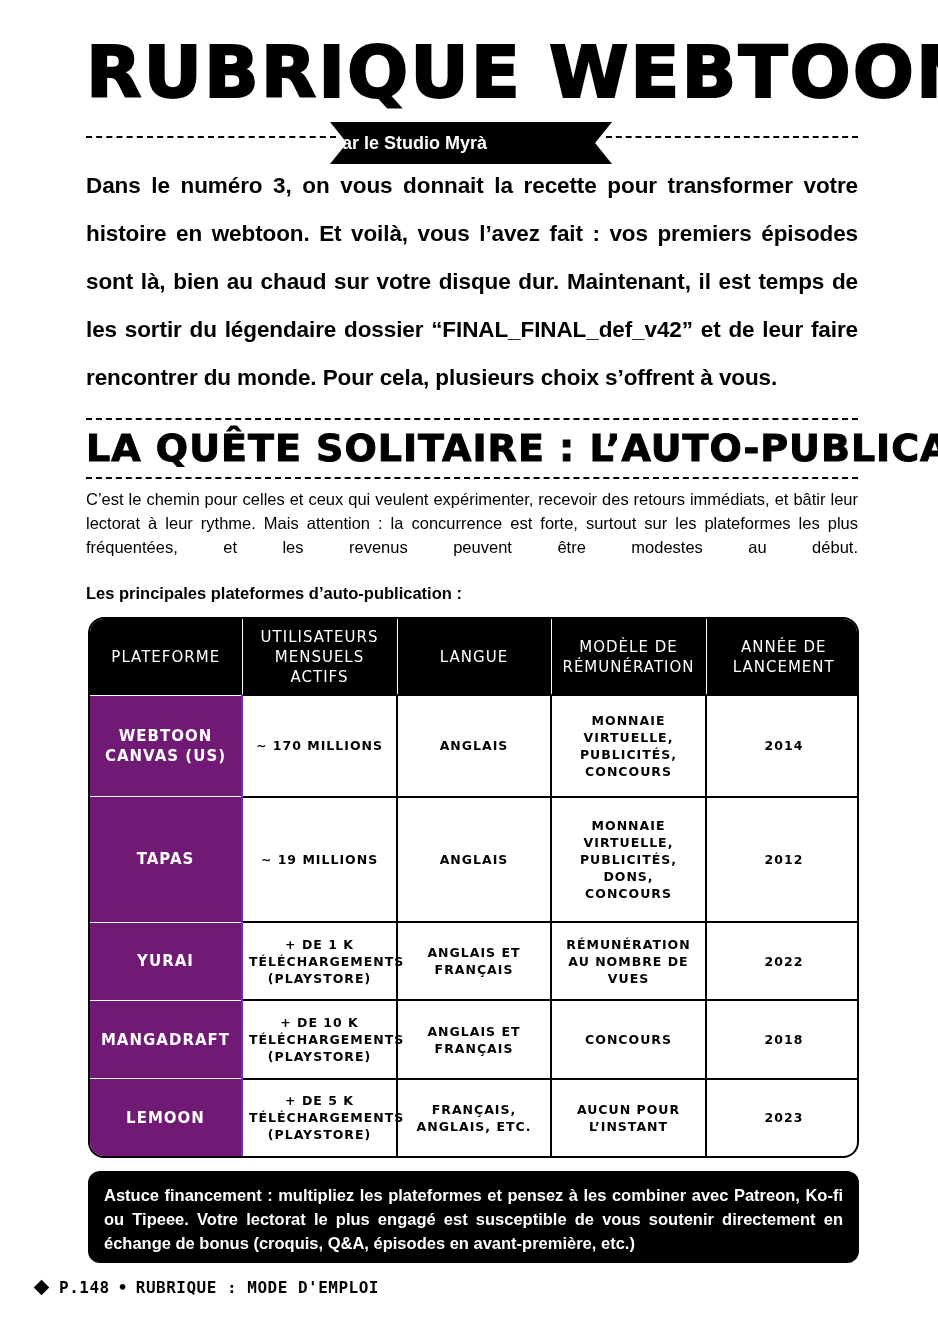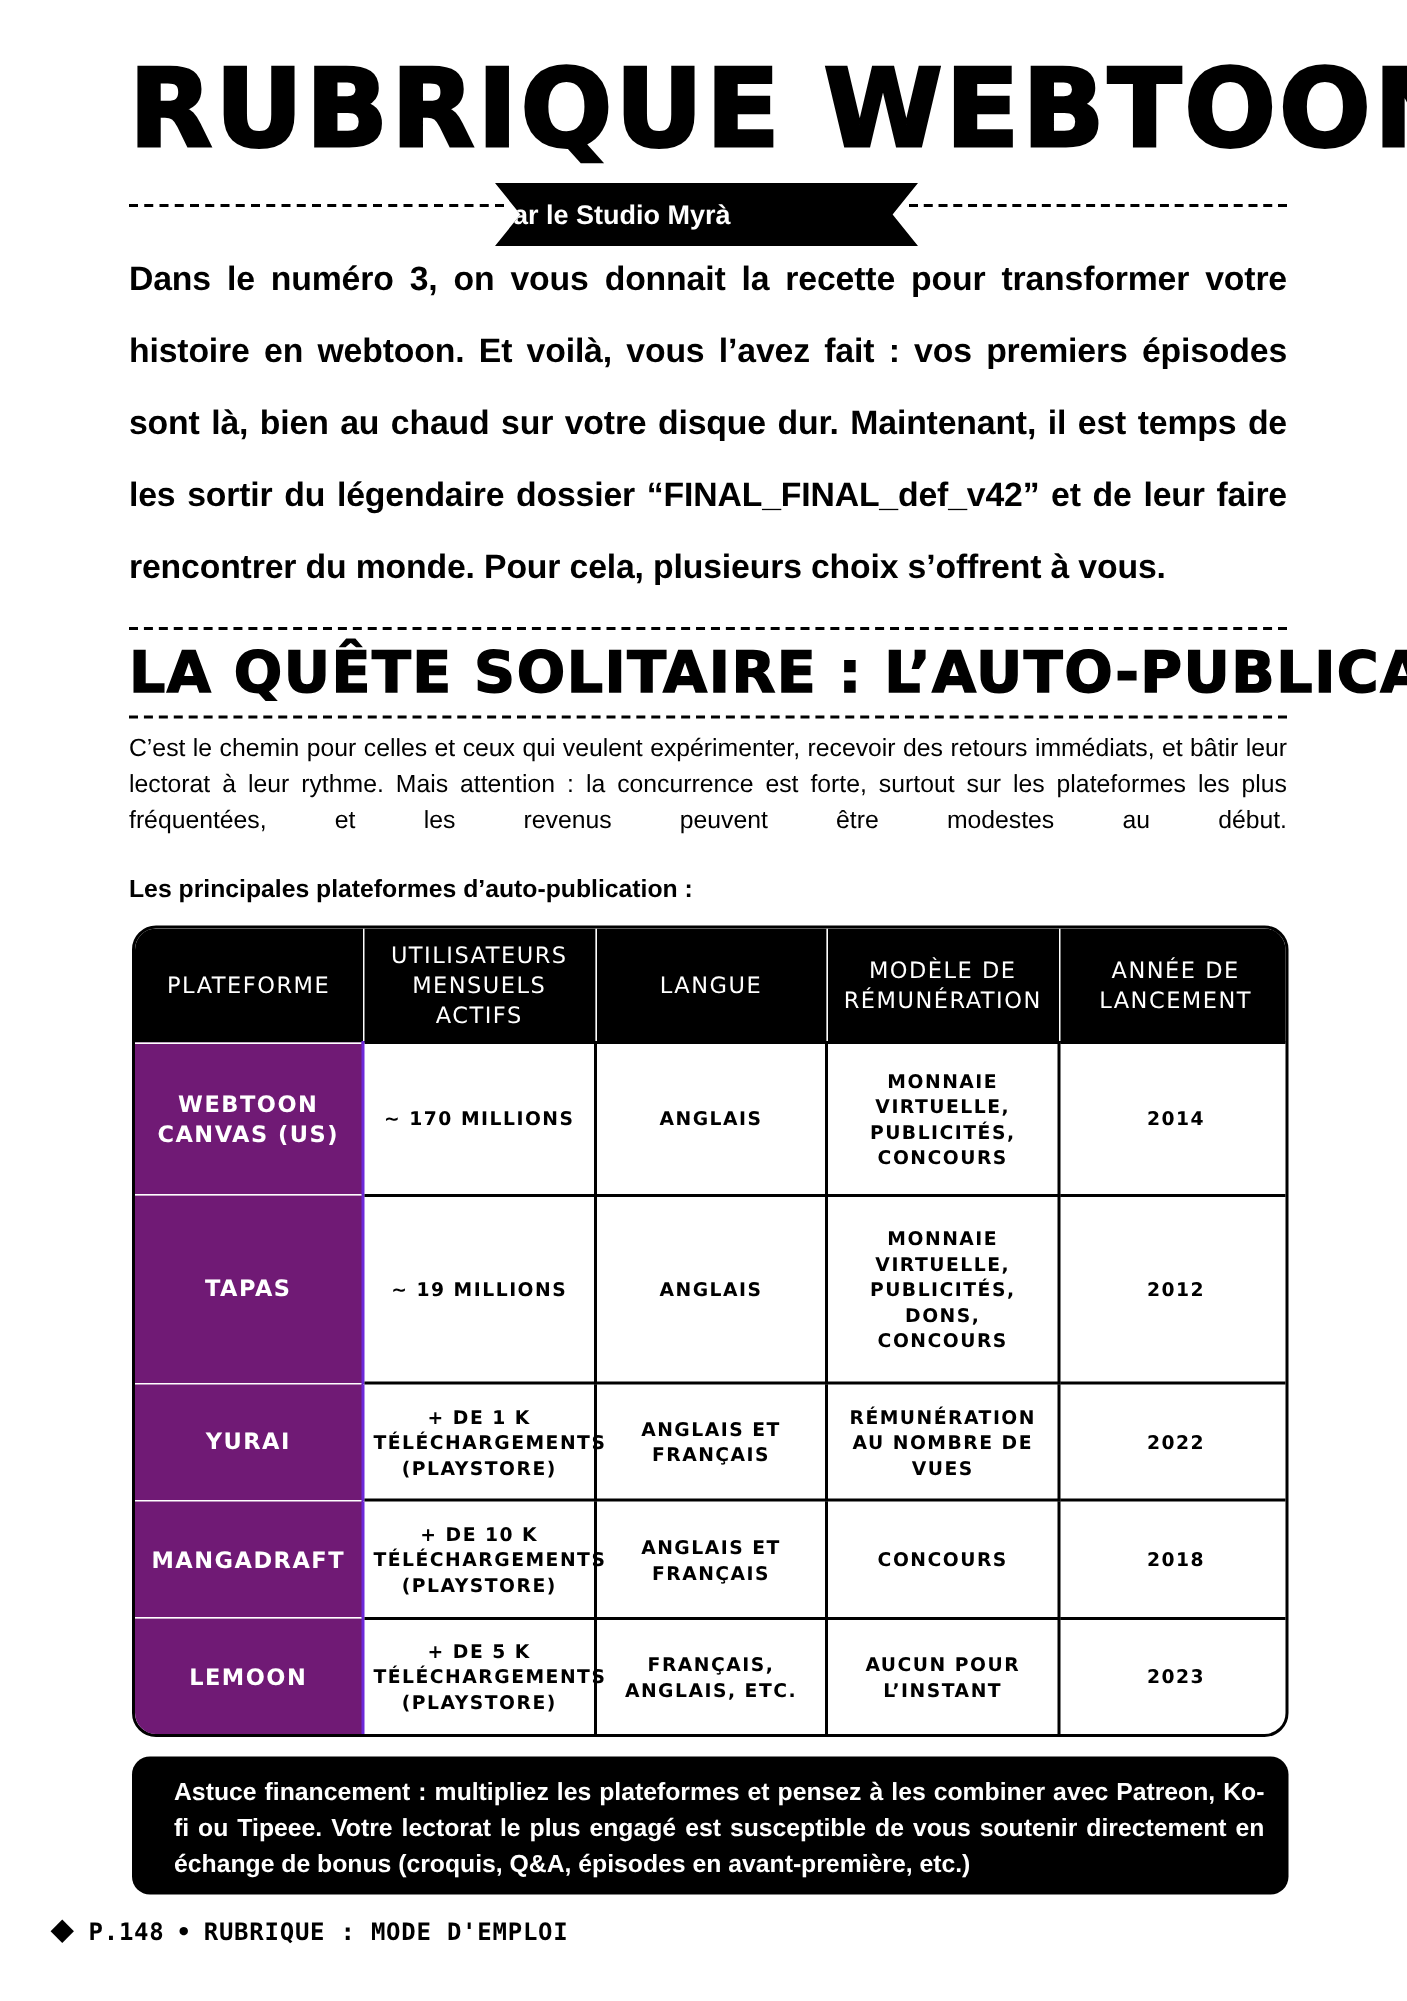--- a/index.html
+++ b/index.html
@@ -82,21 +82,21 @@
     tbody td:last-child { border-right: none; }
     col.c1 { width: 152px; }
     col.c2 { width: 155px; }
     col.c3 { width: 154px; }
     col.c4 { width: 155px; }
     col.c5 { width: 155px; }
 
     .tip {
       position: absolute; left: 88px; top: 1171px; width: 771px; height: 92px;
       background: #000; color: #fff; border-radius: 12px;
-      padding: 12px 16px 0 28px;
+      padding: 12px 16px 0 16px;
       font-family: "Liberation Sans", sans-serif; font-weight: 700; font-size: 16.5px;
       line-height: 24px; text-align: justify;
     }
 
     .footer {
       position: absolute; left: 36px; top: 1276px; height: 22px;
       display: flex; align-items: center; gap: 8px;
       font-family: "DejaVu Sans Mono", monospace; font-weight: 700; font-size: 16px;
       letter-spacing: 0.5px;
     }

